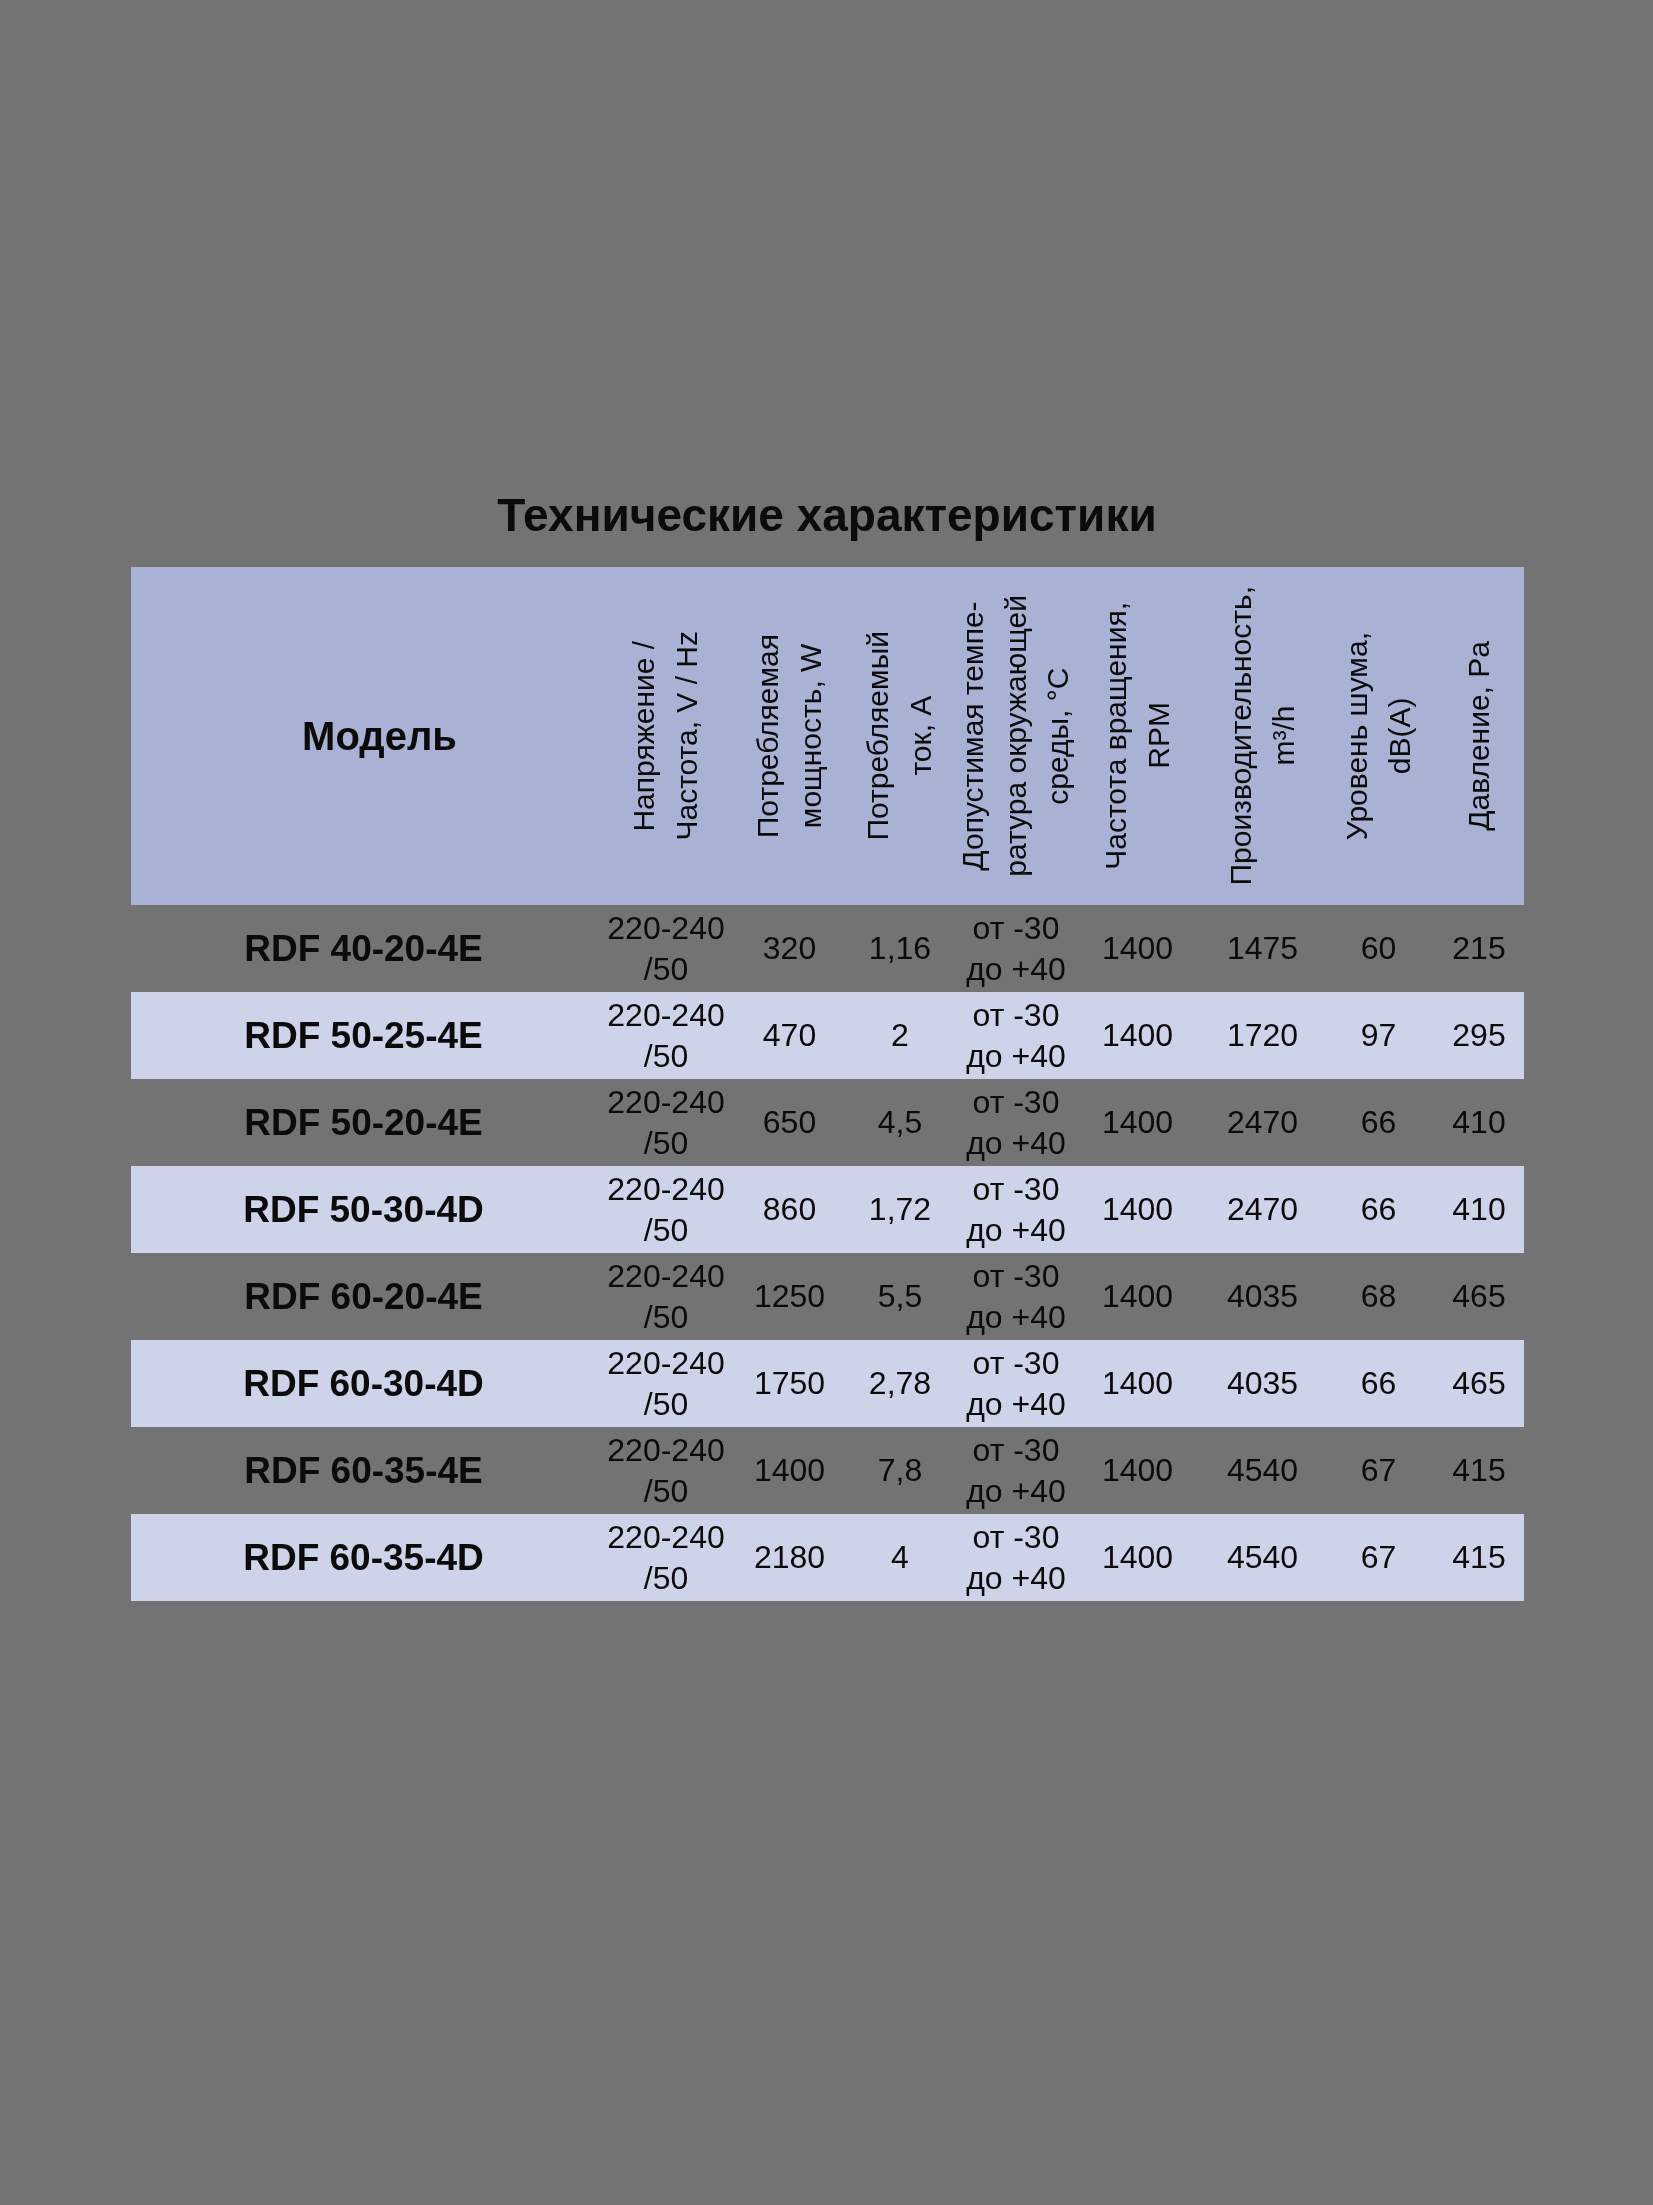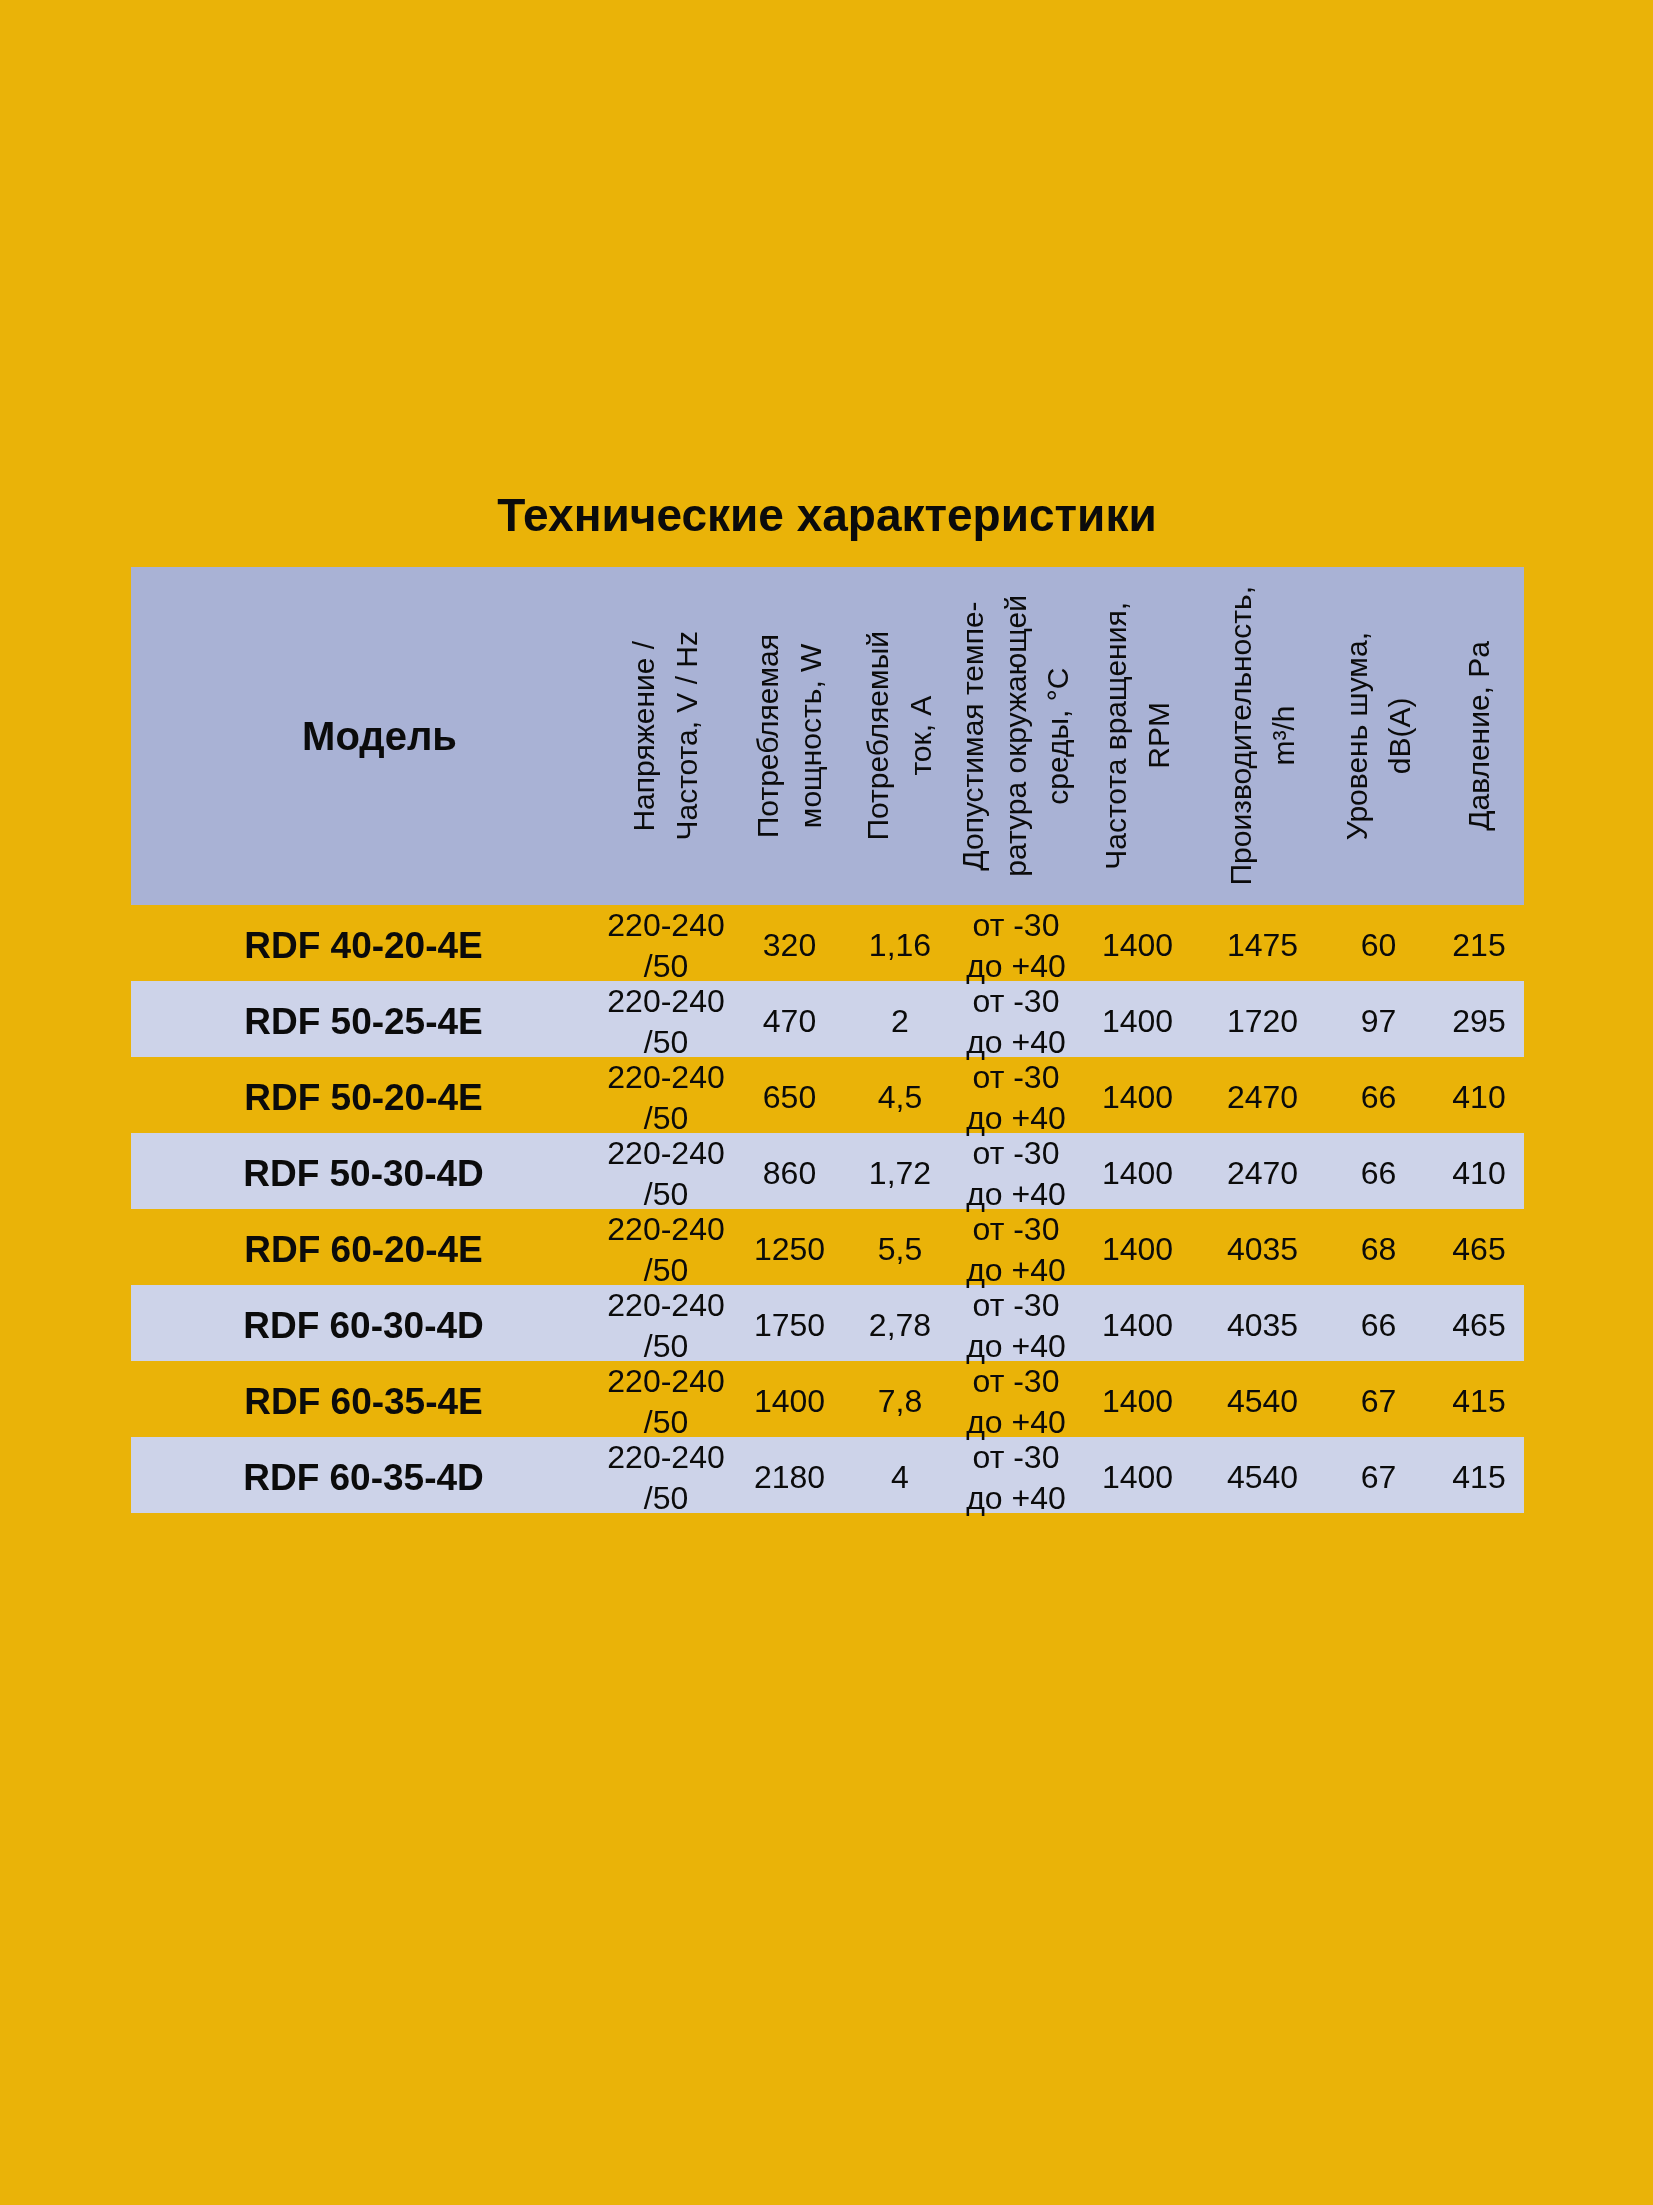--- a/index.html
+++ b/index.html
@@ -4,21 +4,21 @@
 <style>
   html, body {
     margin: 0;
     padding: 0;
     background: #ffffff;
   }
   .page {
     position: relative;
     width: 1654px;
     height: 2205px;
-    background: #eab308;
+    background: #737373;
     font-family: "Liberation Sans", "DejaVu Sans", sans-serif;
     color: var(--text-color, #0b0b0b);
     overflow: hidden;
   }
   .title {
     position: absolute;
     top: 487px;
     left: 0;
     width: 100%;
     margin: 0;
@@ -52,21 +52,21 @@
   }
   .hdr-rot {
     writing-mode: vertical-rl;
     transform: rotate(180deg);
     white-space: pre-line;
     text-align: center;
     font-size: 30px;
     line-height: 1.42;
   }
   .row {
-    height: 76px;
+    height: 87px;
     align-items: center;
     justify-items: center;
     text-align: center;
     font-size: 32px;
   }
   .row:nth-child(even) {
     background: var(--stripe-bg, #cdd3e9);
   }
   .cell {
     white-space: pre-line;

